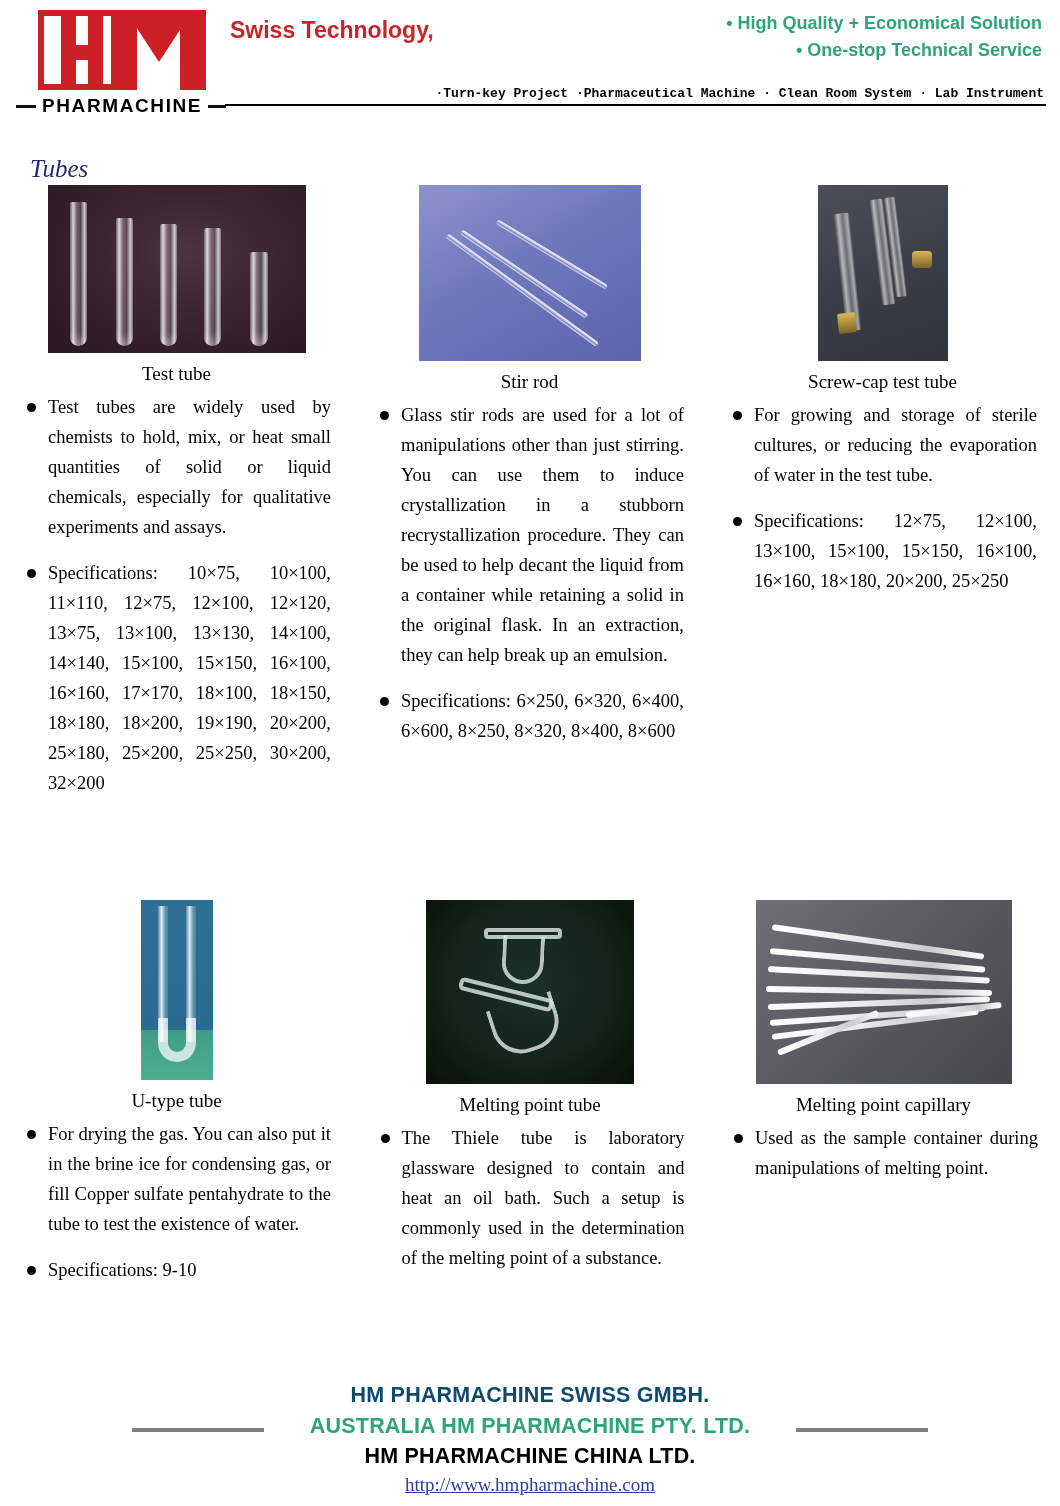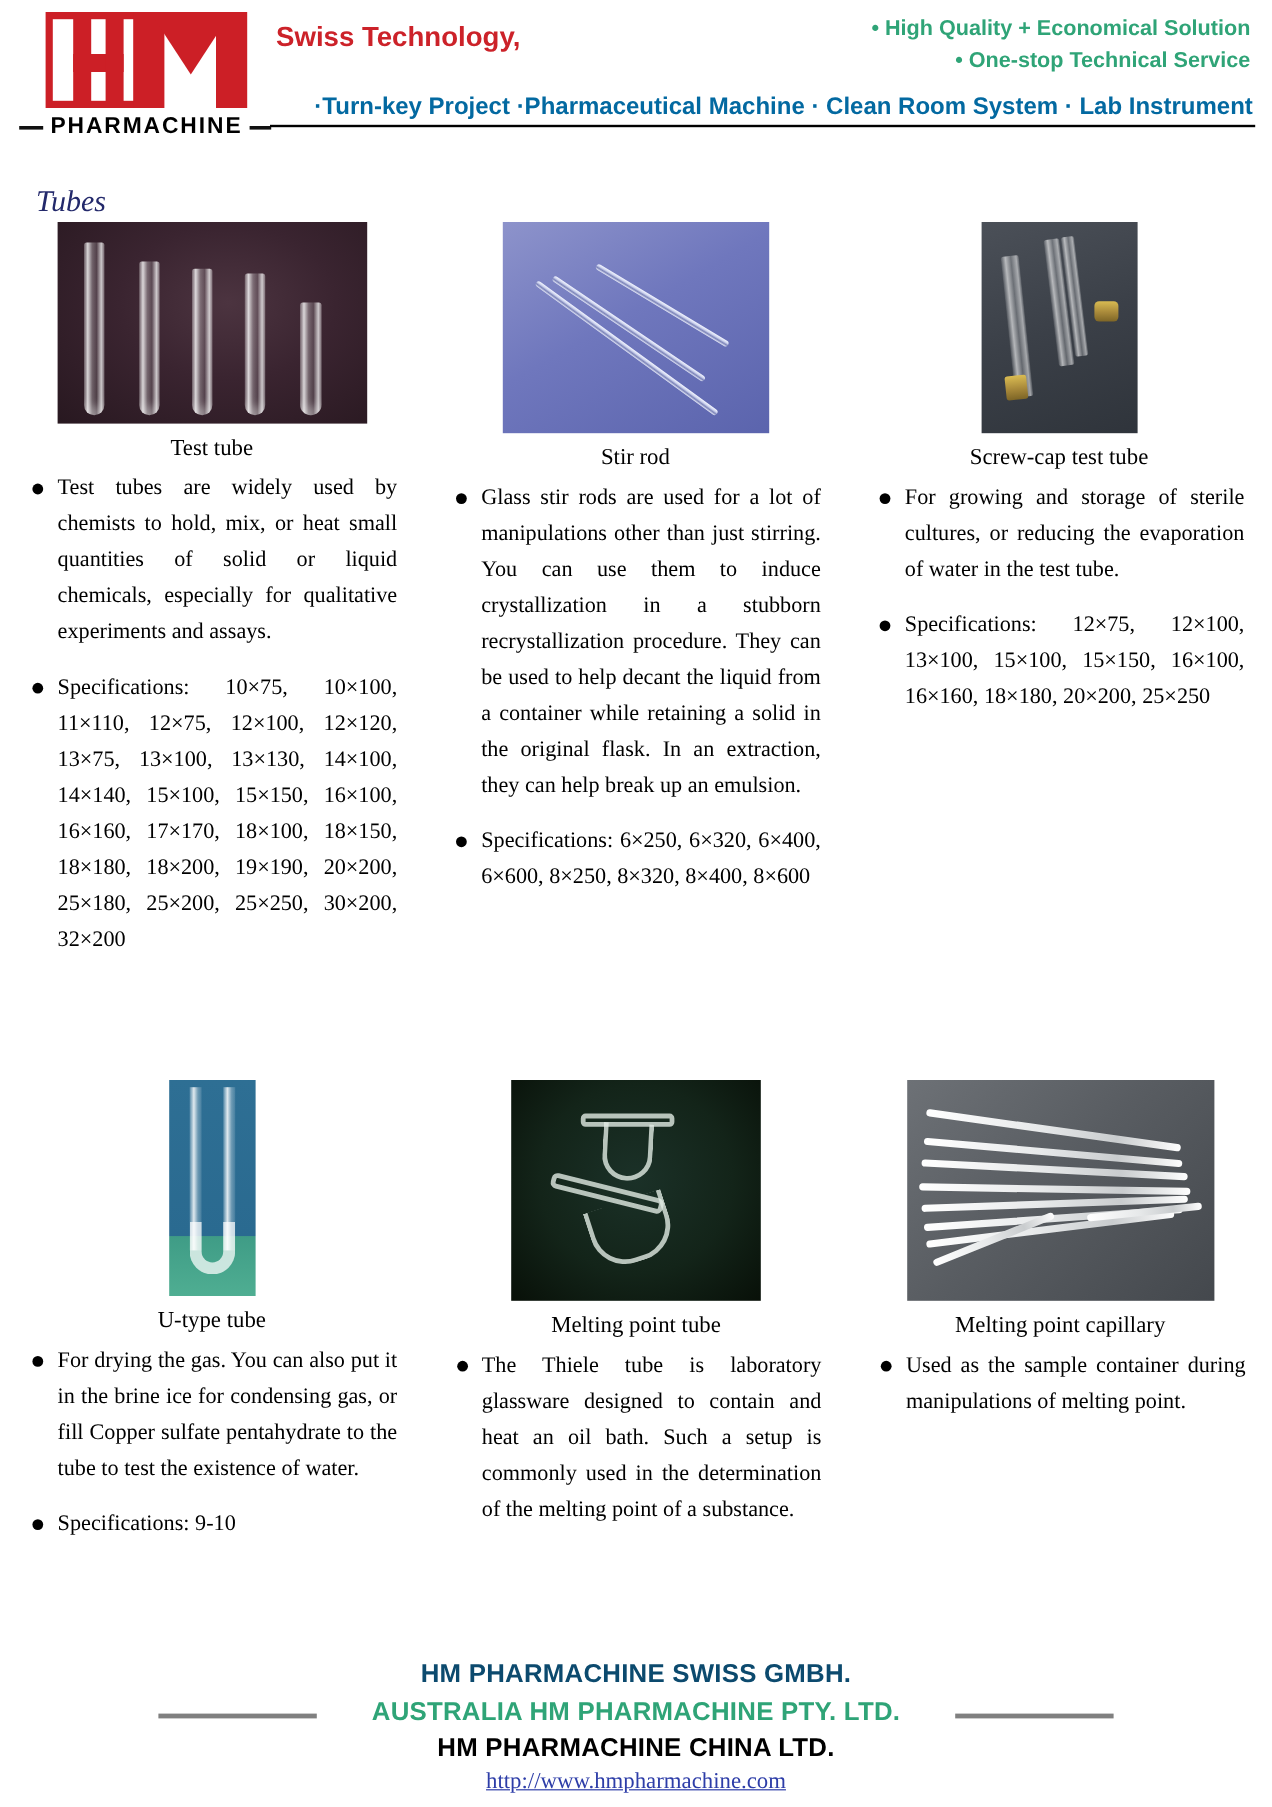--- a/index.html
+++ b/index.html
@@ -138,24 +138,24 @@
 
   .header-strip {
     position: absolute;
     left: 225px;
     right: 14px;
     bottom: 20px;
     display: flex;
     flex-direction: column;
   }
   .header-services {
-    font-family: Liberation Sans, sans-serif;
+    font-family: Liberation Mono, monospace;
     font-weight: bold;
-    font-size: 20px;
-    color: #0369a1;
+    font-size: 13px;
+    color: #000000;
     white-space: nowrap;
     text-align: right;
     padding-right: 2px;
   }
   .header-rule {
     margin-top: 3px;
     border-top: 2px solid #000;
     width: 100%;
   }
 

